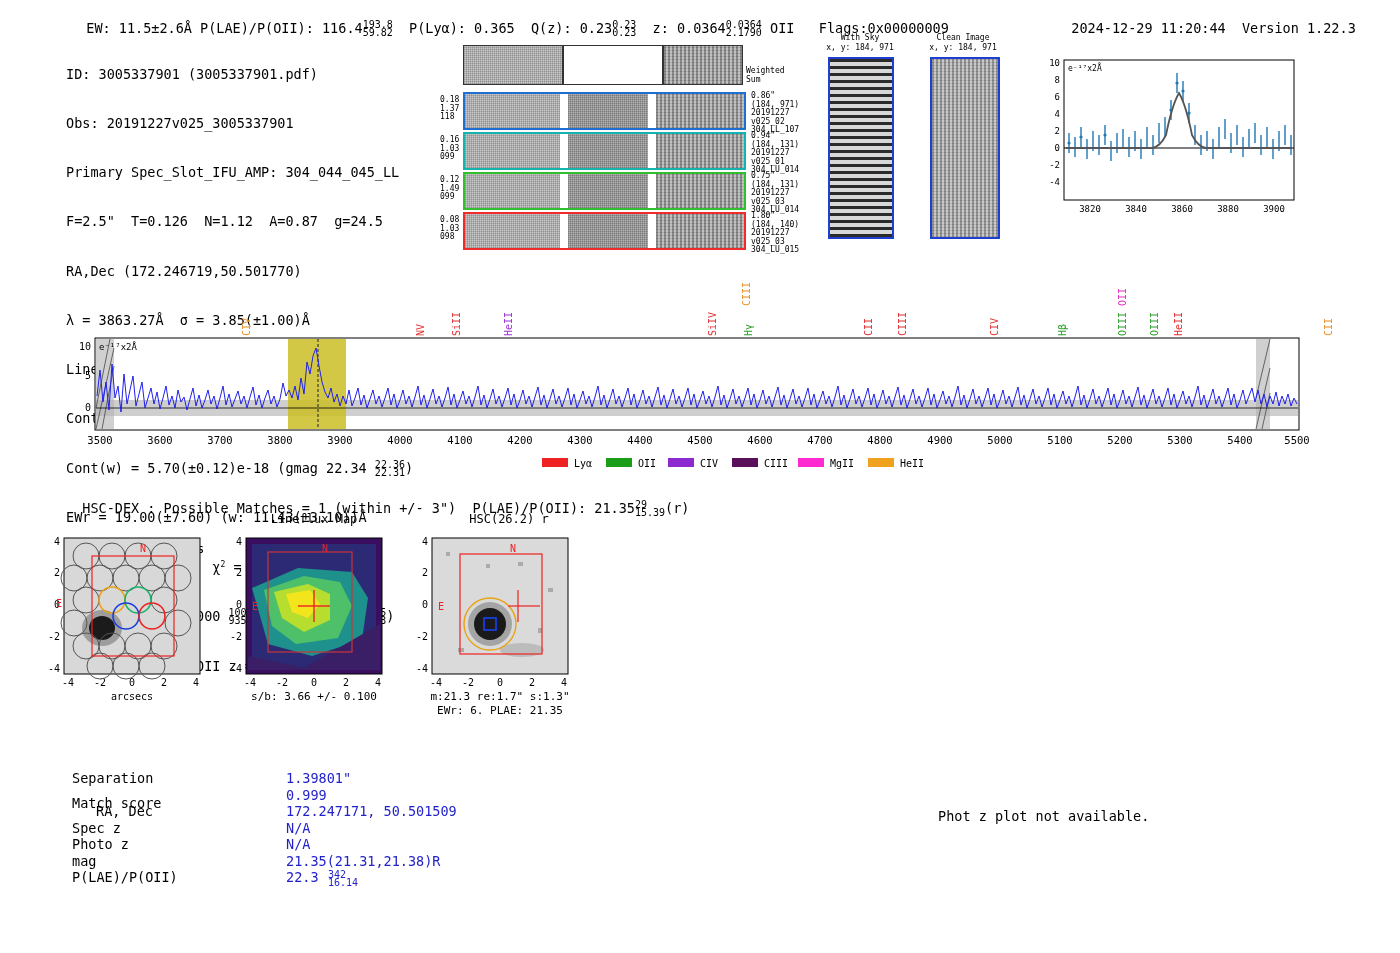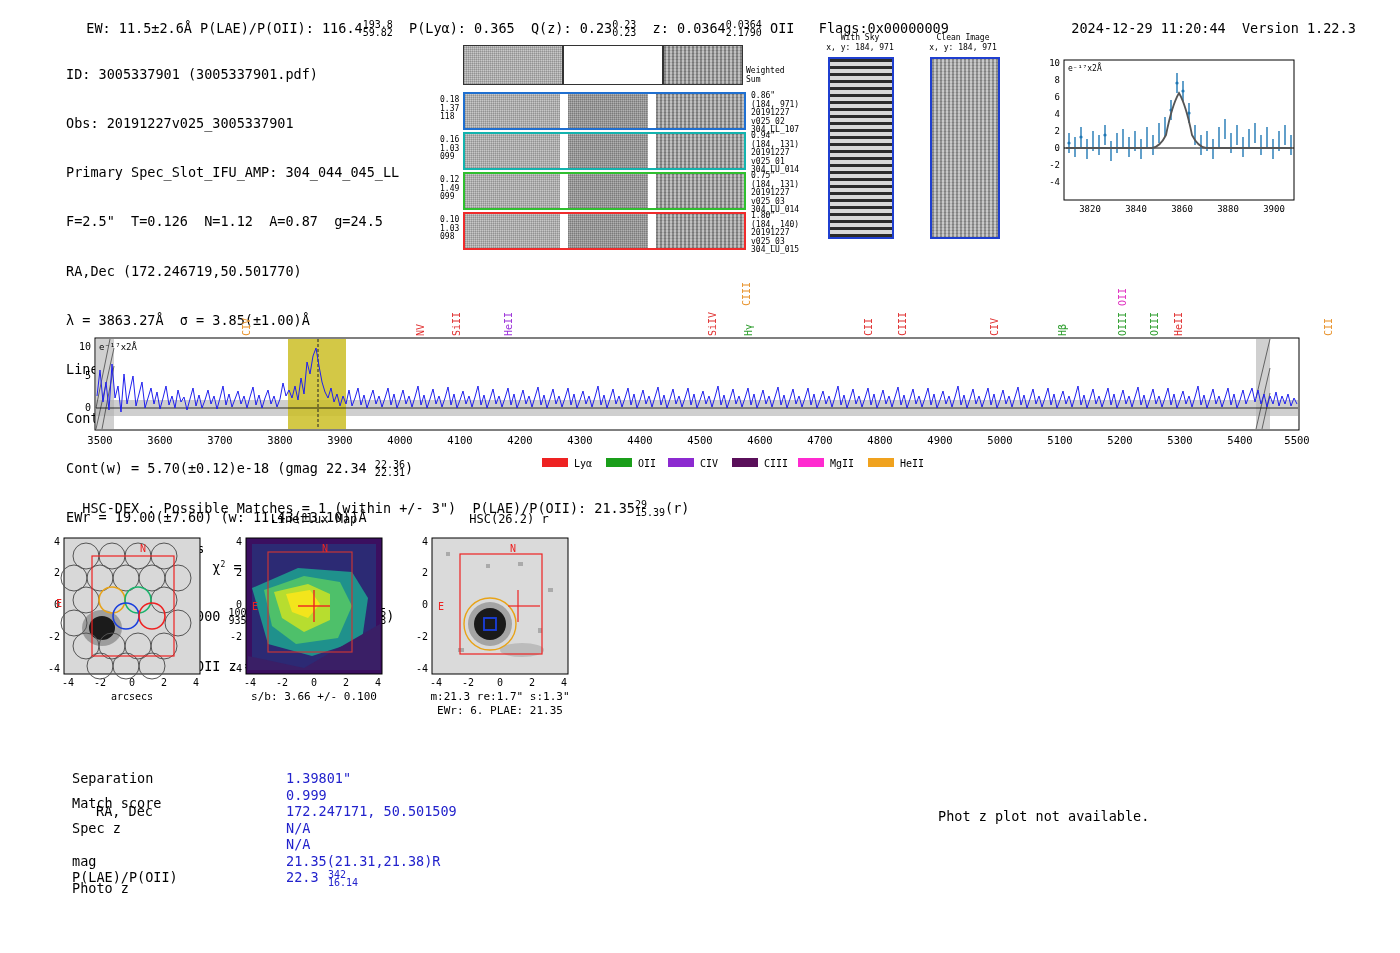--- a/index.html
+++ b/index.html
@@ -136,21 +136,21 @@
       <div>0.75"</div>
         <div>(184, 131)</div>
         <div>20191227</div>
         <div>v025_03</div>
         <div>304_LU_014</div>
     </div>
   </div>
 
   <div class="abs" style="left:0px;top:122px;">
     <div class="abs smallcap" style="left:0px;top:4px;width:22px;">
-      <div>0.10</div>
+      <div>0.08</div>
         <div>1.03</div>
         <div>098</div>
     </div>
     <div class="panelbox" style="left:23px;top:0px;width:283px;height:38px;border:2px solid #ef2b2b;">
       <div class="abs noise" style="left:0;top:0;width:95px;height:100%;"></div>
       <div class="abs" style="left:95px;top:0;width:8px;height:100%;background:#fff;"></div>
       <div class="abs noise" style="left:103px;top:0;width:80px;height:100%;background-color:#9c9c9c;"></div>
       <div class="abs" style="left:183px;top:0;width:8px;height:100%;background:#fff;"></div>
       <div class="abs noise2" style="left:191px;top:0;width:88px;height:100%;"></div>
     </div>
@@ -490,21 +490,21 @@
   </div>
   <div style="position:relative;height:16.5px;">
     <span class="abs btlabel" style="left:0;top:0;padding-left:24px;">RA, Dec</span>
     <span class="abs btval" style="left:214px;top:0;">172.247171, 50.501509</span>
   </div>
   <div style="position:relative;height:16.5px;">
     <span class="abs btlabel" style="left:0;top:0;">Spec z</span>
     <span class="abs btval" style="left:214px;top:0;">N/A</span>
   </div>
   <div style="position:relative;height:16.5px;">
-    <span class="abs btlabel" style="left:0;top:0;margin-top:44px;">Photo z</span>
+    <span class="abs btlabel" style="left:0;top:0;">Photo z</span>
     <span class="abs btval" style="left:214px;top:0;">N/A</span>
   </div>
   <div style="position:relative;height:16.5px;">
     <span class="abs btlabel" style="left:0;top:0;">mag</span>
     <span class="abs btval" style="left:214px;top:0;">21.35(21.31,21.38)R</span>
   </div>
   <div style="position:relative;height:18px;">
     <span class="abs btlabel" style="left:0;top:0;">P(LAE)/P(OII)</span>
     <span class="abs btval" style="left:214px;top:0;">22.3</span>
     <span class="abs fracbox" style="left:256px;top:2px;color:#2222cc;">

